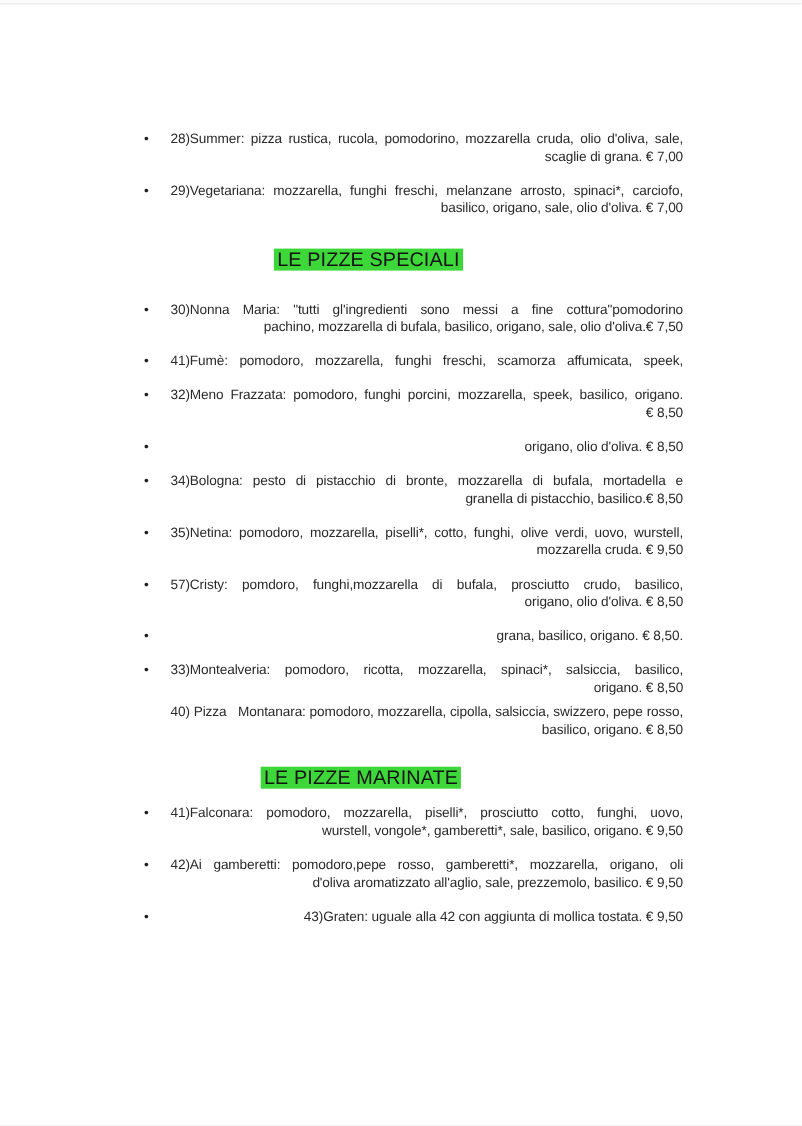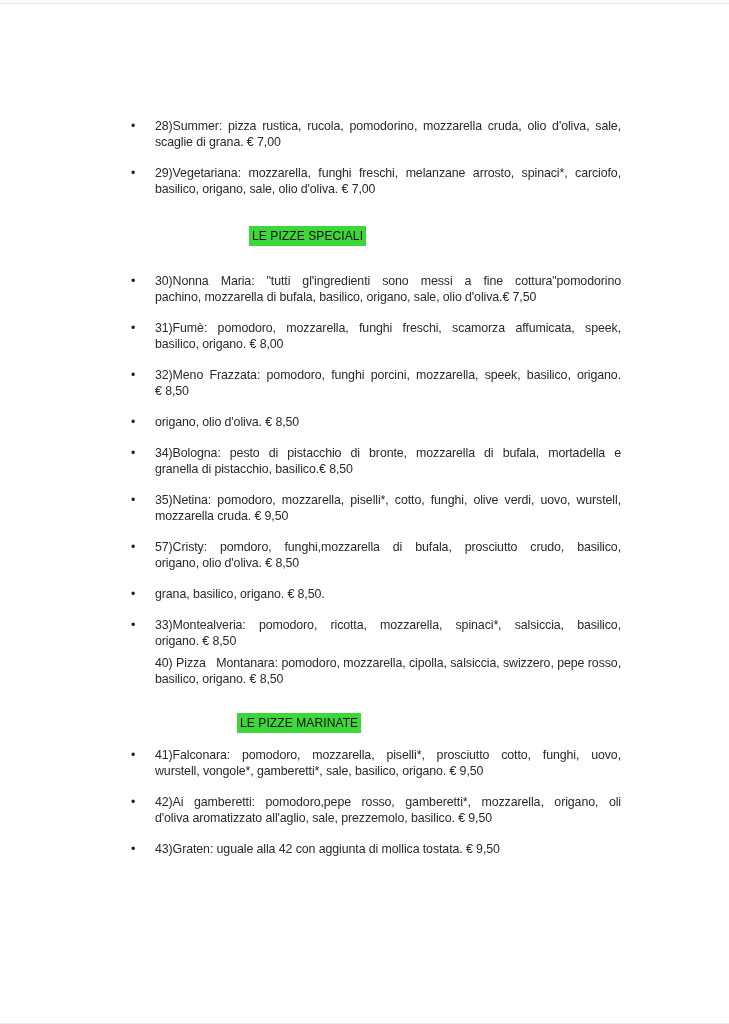--- a/index.html
+++ b/index.html
@@ -38,30 +38,30 @@
   .bullet {
     position: absolute;
     left: -24px;
     top: 0;
     font-size: 12.4px;
     line-height: 16px;
     color: #1d1d1d;
   }
   .ln {
     white-space: nowrap;
-    text-align: left;
+    text-align: right;
   }
   .ln.j {
     text-align: justify;
     text-align-last: justify;
     text-justify: inter-word;
   }
   .section-header {
     line-height: 16px;
-    font-size: 12px;
+    font-size: 18px;
   }
   .section-header .hl {
     display: inline-block;
     background: var(--highlight-green, #3dd73a);
     color: #111111;
     padding: 2px 3px;
     letter-spacing: 0.1px;
   }
   .sh-1 { margin: 29px 0 27px 0; padding-left: 94px; }
   .sh-2 { margin: 26px 0 14px 0; padding-left: 82px; }
@@ -91,22 +91,21 @@
     </div>
 
     <div class="item">
       <span class="bullet">•</span>
       <div class="ln j">30)Nonna Maria: "tutti gl'ingredienti sono messi a fine cottura"pomodorino</div>
       <div class="ln">pachino, mozzarella di bufala, basilico, origano, sale, olio d'oliva.€ 7,50</div>
     </div>
 
     <div class="item">
       <span class="bullet">•</span>
-      <div class="ln j">31)Fumè: pomodoro, mozzarella, funghi freschi, scamorza affumicata, speek,</div>
-      <div class="ln">basilico, origano. € 8,00</div>
+      <div class="ln j">41)Fumè: pomodoro, mozzarella, funghi freschi, scamorza affumicata, speek,</div>
     </div>
 
     <div class="item">
       <span class="bullet">•</span>
       <div class="ln j">32)Meno Frazzata: pomodoro, funghi porcini, mozzarella, speek, basilico, origano.</div>
       <div class="ln">€ 8,50</div>
     </div>
 
     <div class="item">
       <span class="bullet">•</span>

